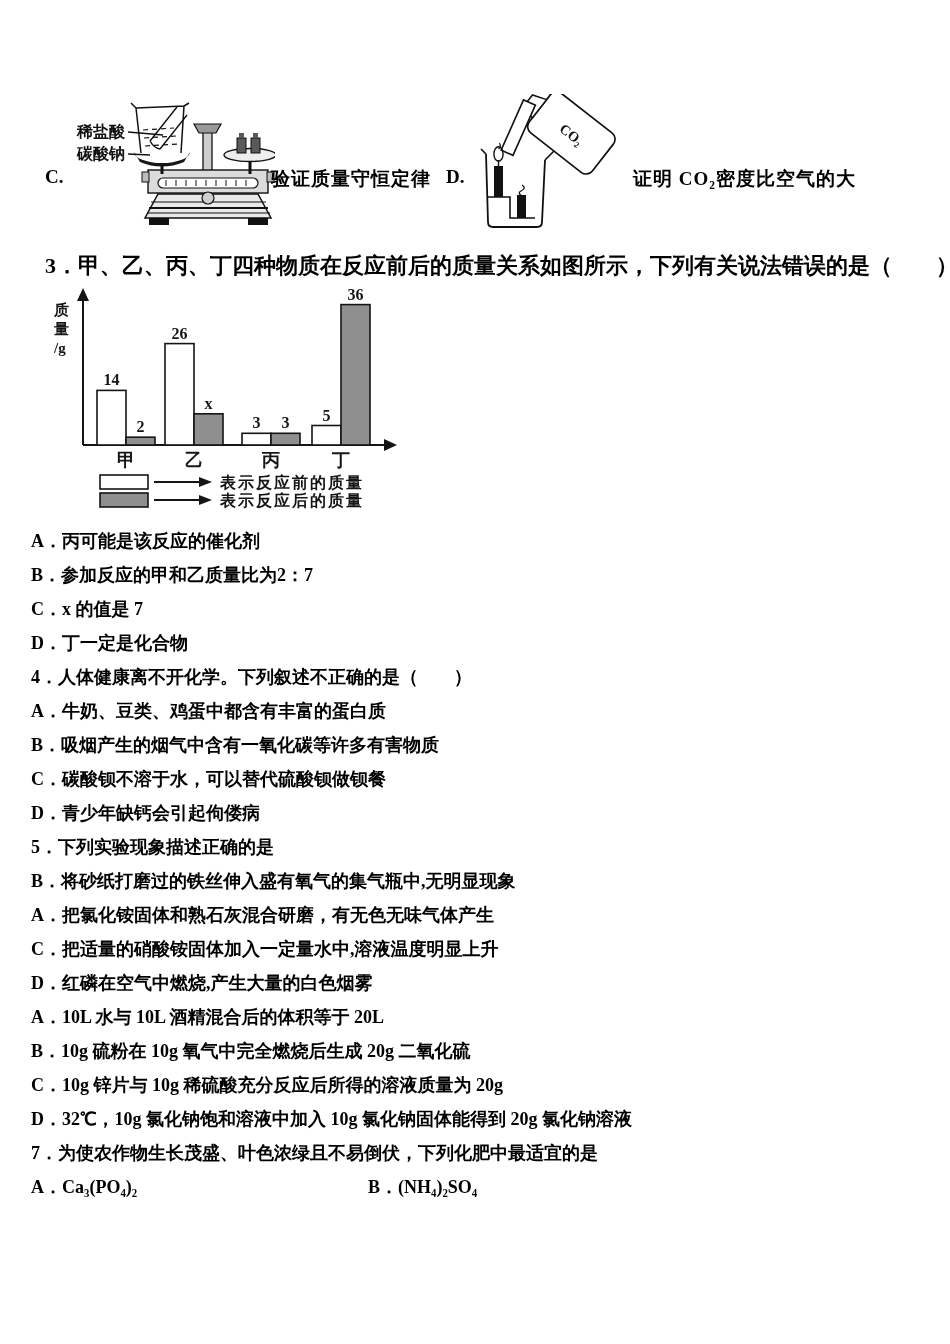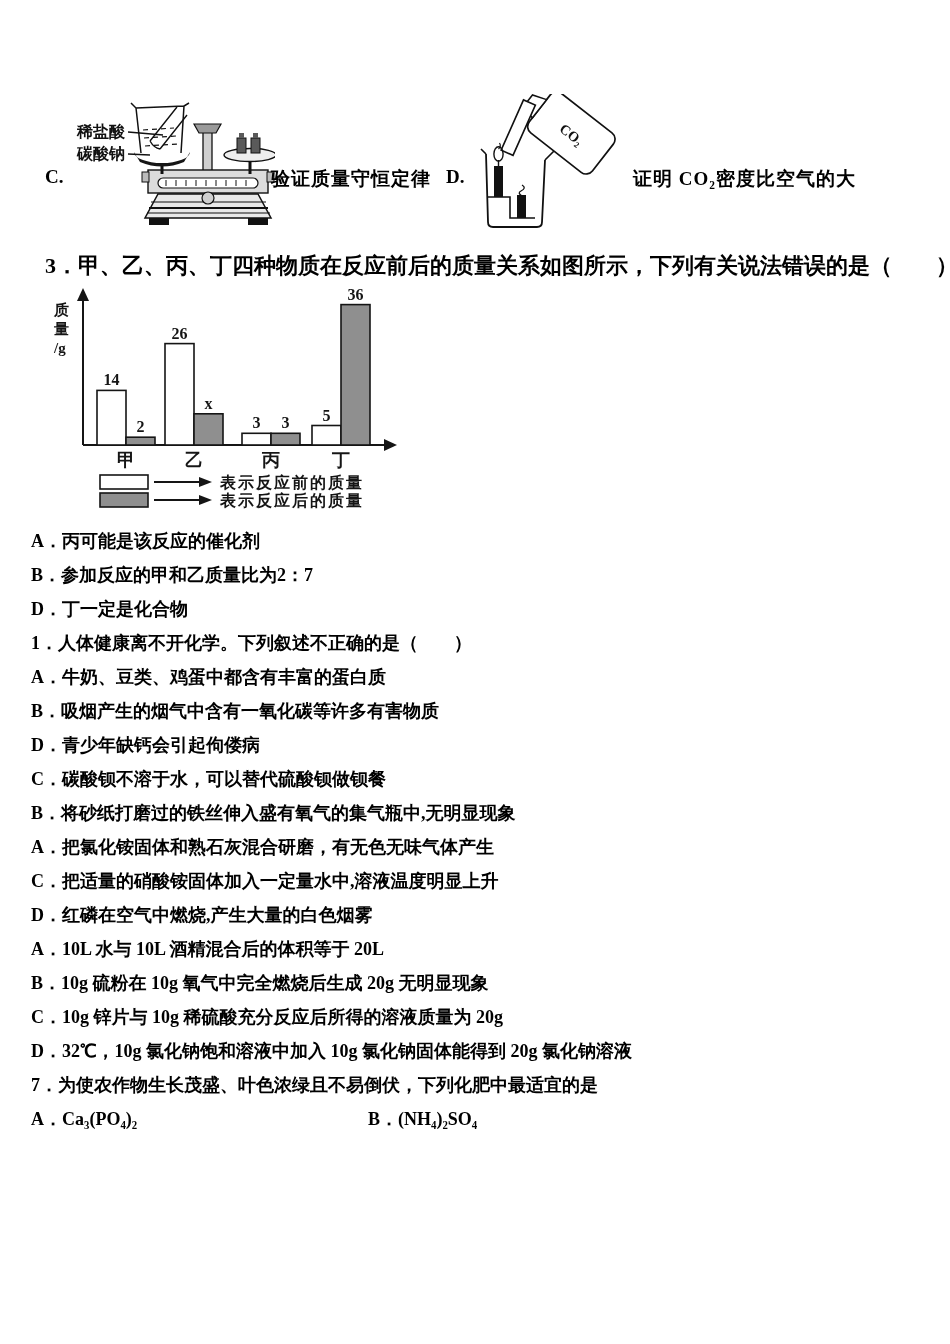--- a/index.html
+++ b/index.html
@@ -145,32 +145,34 @@
       <text x="170" y="203" class="leg">表示反应前的质量</text>
       <rect x="50" y="208" width="48" height="14" fill="#8f8f8f" stroke="#151515" stroke-width="1.6"></rect>
       <line x1="104" y1="215" x2="150" y2="215" stroke="#151515" stroke-width="1.8"></line>
       <polygon points="162,215 149,210 149,220" fill="#151515"></polygon>
       <text x="170" y="221" class="leg">表示反应后的质量</text>
     </svg>
 
   <div class="qa">
     <div class="qline">A．丙可能是该反应的催化剂</div>
     <div class="qline">B．参加反应的甲和乙质量比为2：7</div>
+    <div class="qline">C．x 的值是 7</div>
     <div class="qline">D．丁一定是化合物</div>
-    <div class="qline">1．人体健康离不开化学。下列叙述不正确的是（　　）</div>
+    <div class="qline">4．人体健康离不开化学。下列叙述不正确的是（　　）</div>
     <div class="qline">A．牛奶、豆类、鸡蛋中都含有丰富的蛋白质</div>
     <div class="qline">B．吸烟产生的烟气中含有一氧化碳等许多有害物质</div>
+    <div class="qline">C．碳酸钡不溶于水，可以替代硫酸钡做钡餐</div>
     <div class="qline">D．青少年缺钙会引起佝偻病</div>
-    <div class="qline">C．碳酸钡不溶于水，可以替代硫酸钡做钡餐</div>
+    <div class="qline">5．下列实验现象描述正确的是</div>
     <div class="qline">B．将砂纸打磨过的铁丝伸入盛有氧气的集气瓶中,无明显现象</div>
     <div class="qline">A．把氯化铵固体和熟石灰混合研磨，有无色无味气体产生</div>
     <div class="qline">C．把适量的硝酸铵固体加入一定量水中,溶液温度明显上升</div>
     <div class="qline">D．红磷在空气中燃烧,产生大量的白色烟雾</div>
     <div class="qline">A．10L 水与 10L 酒精混合后的体积等于 20L</div>
-    <div class="qline">B．10g 硫粉在 10g 氧气中完全燃烧后生成 20g 无明显现象</div>
+    <div class="qline">B．10g 硫粉在 10g 氧气中完全燃烧后生成 20g 二氧化硫</div>
     <div class="qline">C．10g 锌片与 10g 稀硫酸充分反应后所得的溶液质量为 20g</div>
     <div class="qline">D．32℃，10g 氯化钠饱和溶液中加入 10g 氯化钠固体能得到 20g 氯化钠溶液</div>
     <div class="qline">7．为使农作物生长茂盛、叶色浓绿且不易倒伏，下列化肥中最适宜的是</div>
     <div class="qline">
       <span>A．Ca₃(PO₄)₂</span>
       <span class="abs" style="left:337px;top:0;">B．(NH₄)₂SO₄</span>
     </div>
   </div>
 
 </div>

